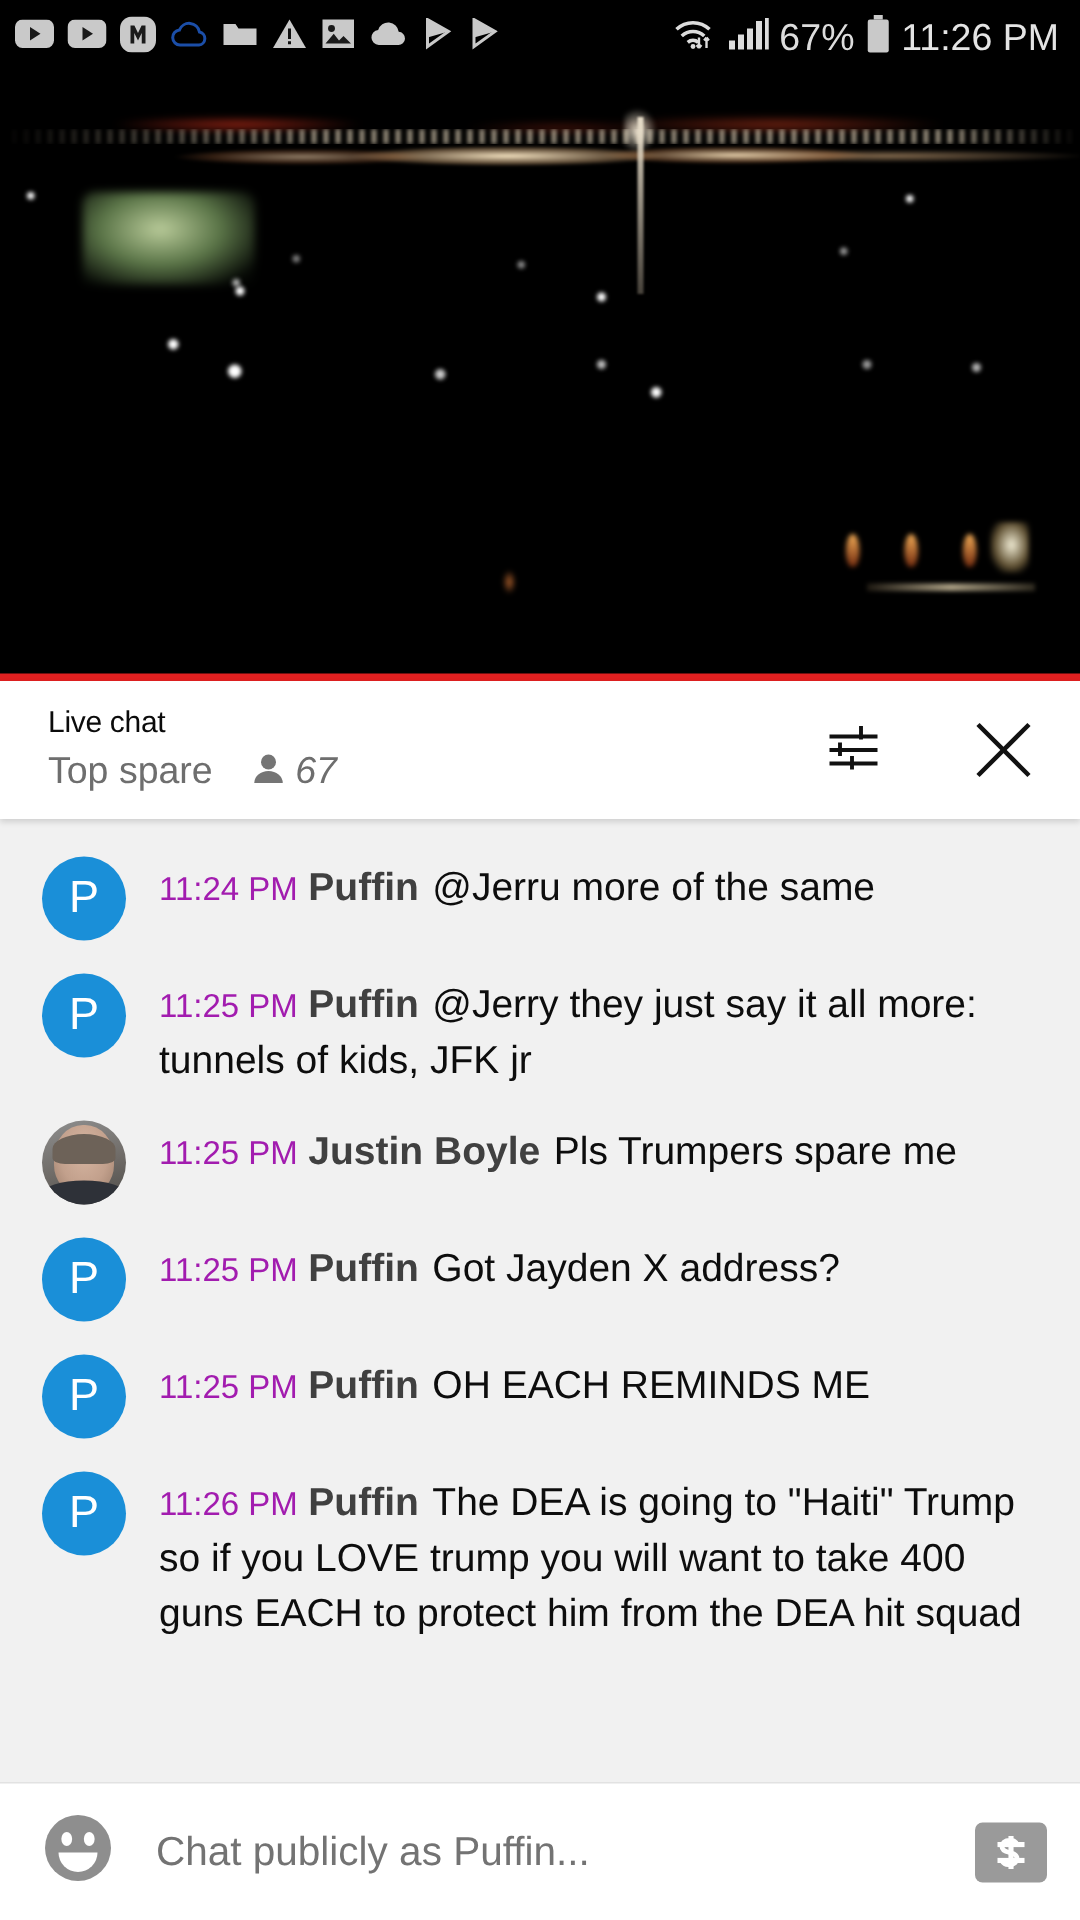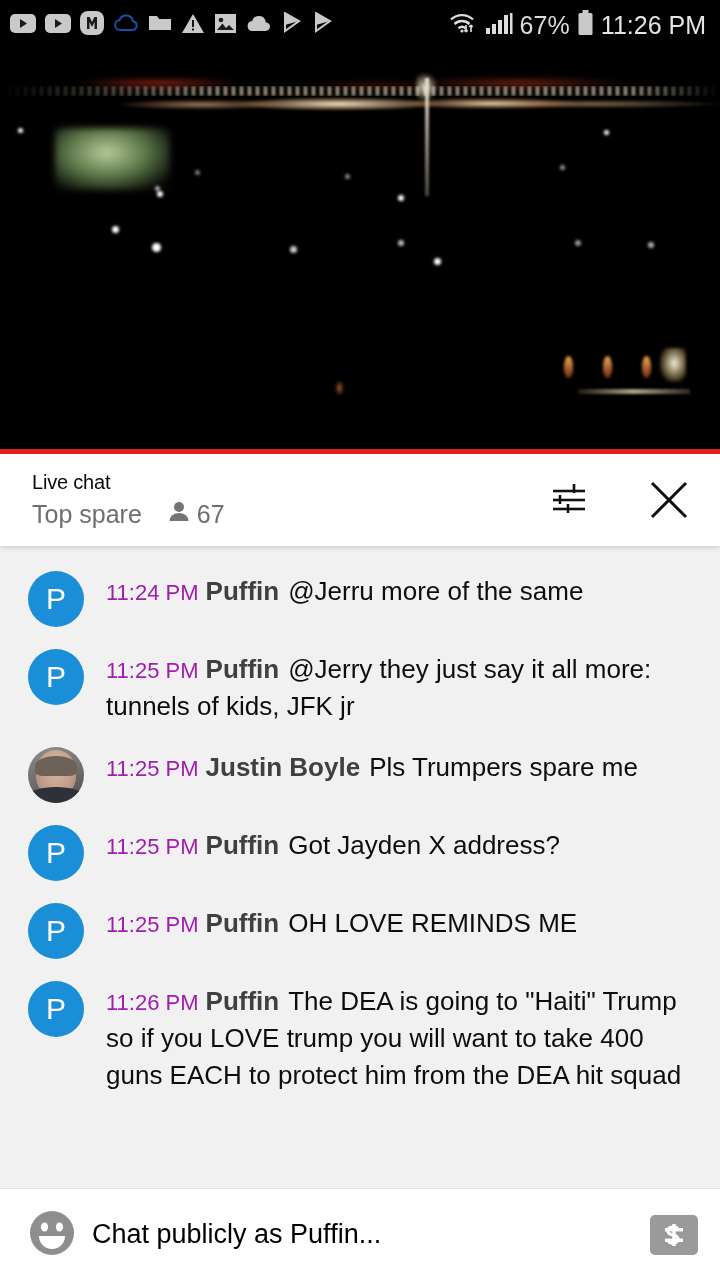--- a/index.html
+++ b/index.html
@@ -103,21 +103,21 @@
   
   .chat-header {
     flex:0 0 92px; background:#fff; position:relative; z-index:3;
     display:flex; align-items:center; padding:0 22px 0 32px;
     box-shadow:0 2px 4px rgba(0,0,0,.14);
   }
   .head-texts { display:flex; flex-direction:column; gap:2px; }
   .live-title { font-size:20px; color:#0b0b0b; font-weight:400; letter-spacing:-.2px; }
   .sub-row { display:flex; align-items:center; gap:10px; margin-top:4px; }
   .top-chat { font-size:25px; color:#6e6e6e; }
-  .viewers { display:flex; align-items:flex-start; gap:7px; margin-left:16px; }
+  .viewers { display:flex; align-items:flex-end; gap:7px; margin-left:16px;font-style:italic; }
   .viewer-count { font-size:25px; color:#6e6e6e; }
   .head-actions { margin-left:auto; display:flex; align-items:center; gap:44px; }
   .hbtn { background:none; border:none; cursor:pointer; display:flex; align-items:center; justify-content:center; padding:6px; }
 
   
   .chat-list {
     flex:1 1 auto; background:#f1f1f1; overflow:hidden;
     padding:14px 0 6px 0;
   }
   .msg { display:flex; padding:11px 18px 11px 28px; align-items:flex-start; }
@@ -148,21 +148,21 @@
   .msg-body { flex:1 1 auto; padding-top:2px; }
   .msg-line { font-size:26px; line-height:1.42; color:#0d0d0d; word-wrap:break-word; }
   .ts { color:#a21caf; font-size:22px; margin-right:7px; }
   .author { color:#404040; font-weight:bold; font-size:26px; margin-right:9px; }
 
   
   .input-bar {
     flex:0 0 92px; background:#fff; display:flex; align-items:center;
     padding:0 22px 0 28px; border-top:1px solid #e2e2e2;
   }
-  .placeholder { font-size:27px; color:#000000; margin-left:16px; }
+  .placeholder { font-size:27px; color:#737373; margin-left:28px; }
   .superchat {
     margin-left:auto; width:48px; height:40px; border-radius:5px; background:#9a9a9a;
     display:flex; align-items:center; justify-content:center; border:none; cursor:pointer;
   }
 </style>
 </head>
 <body>
 
 <div class="screen">
 
@@ -381,21 +381,21 @@
         </div>
       </div>
     </div>
 
     <div class="msg">
       <div class="avatar letter">
         <span>P</span>
       </div>
       <div class="msg-body">
         <div class="msg-line">
-          <span class="ts">11:25 PM</span><span class="author">Puffin</span><span>OH LOVE REMINDS ME</span>
+          <span class="ts">11:25 PM</span><span class="author">Puffin</span><span>OH EACH REMINDS ME</span>
         </div>
       </div>
     </div>
 
     <div class="msg">
       <div class="avatar letter">
         <span>P</span>
       </div>
       <div class="msg-body">
         <div class="msg-line">

